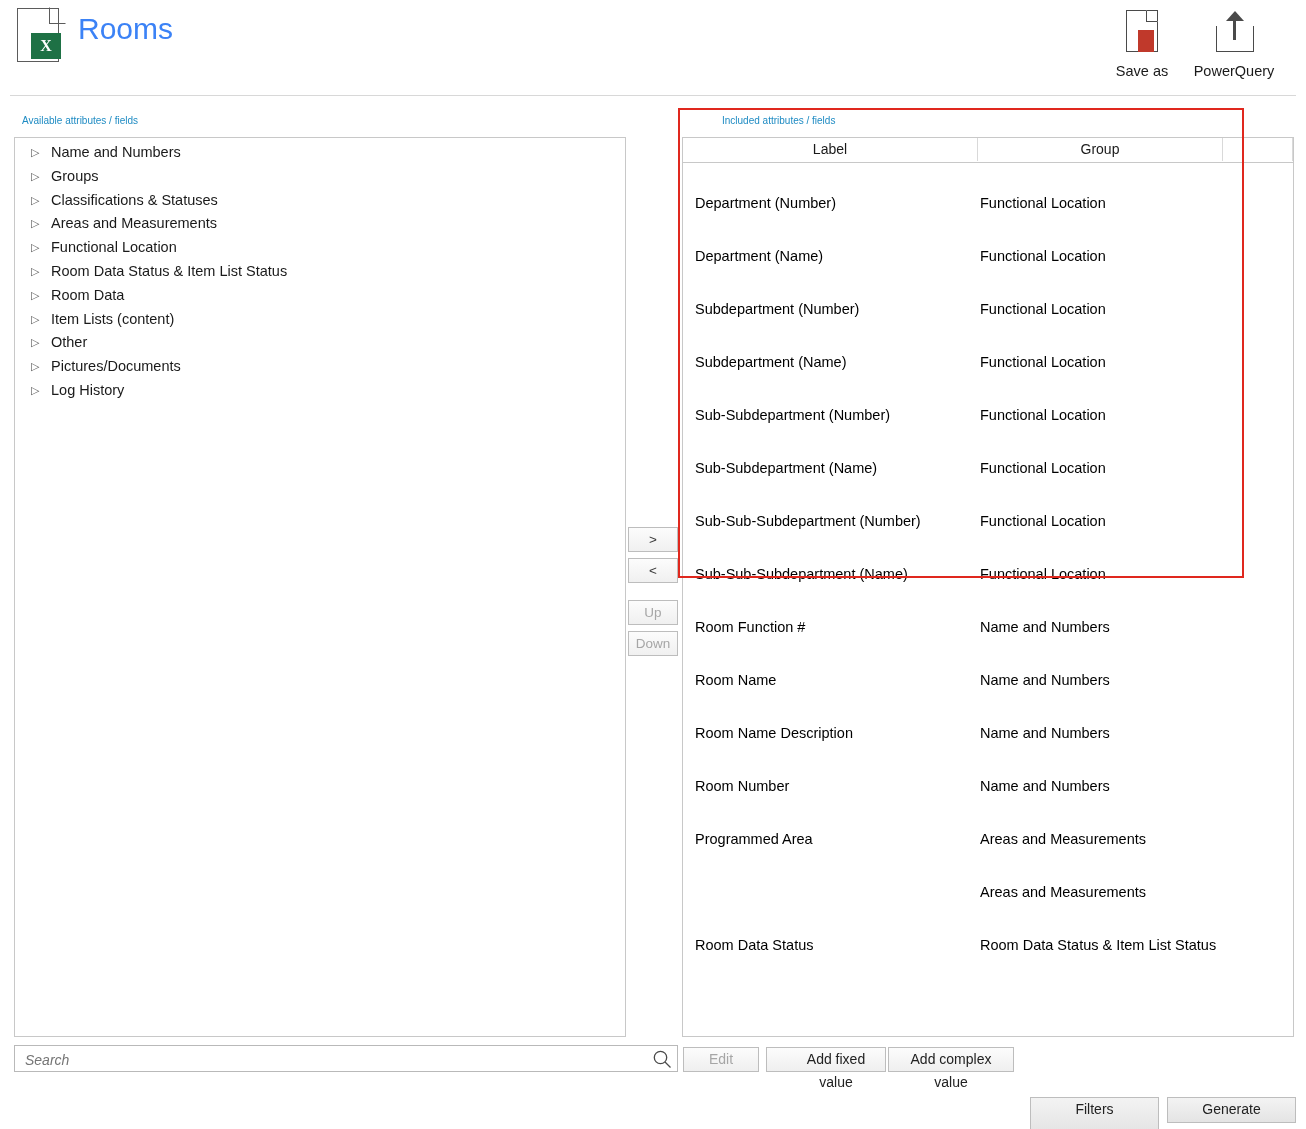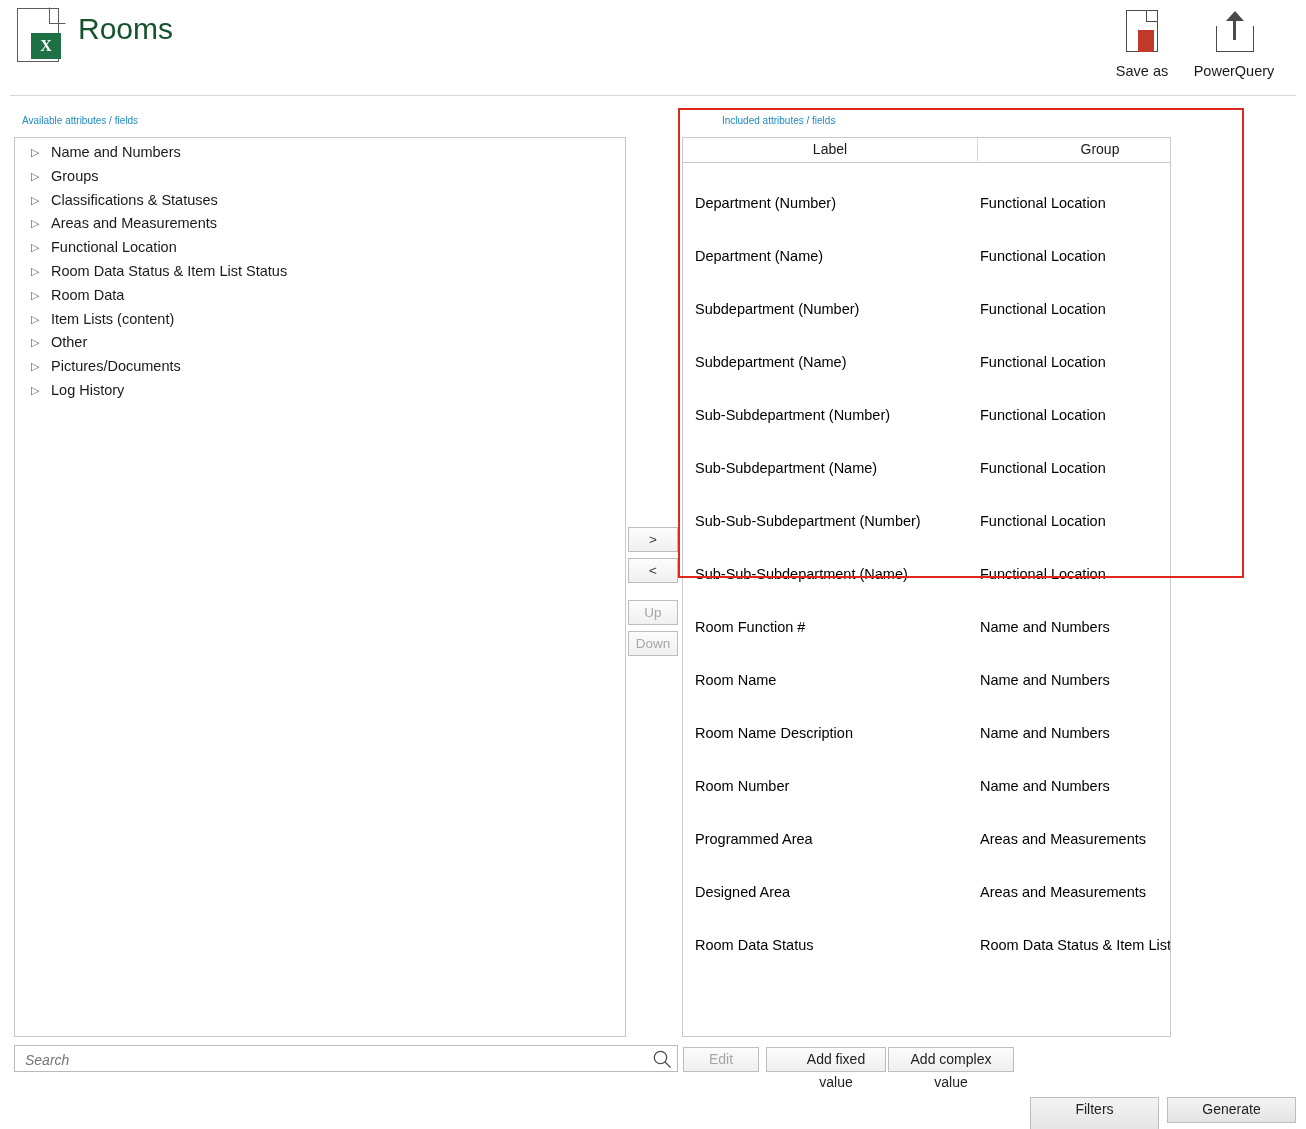--- a/index.html
+++ b/index.html
@@ -63,21 +63,21 @@
     font-size: 16px;
     font-weight: bold;
     line-height: 26px;
     text-align: center;
     font-family: "Liberation Serif", serif;
   }
   .page-title {
     position: absolute;
     left: 78px; top: 12px;
     font-size: 30px;
-    color: #14532d;
+    color: #3b82f6;
     font-weight: normal;
   }
 
   .hdr-btn {
     position: absolute;
     top: 10px;
     width: 104px;
     text-align: center;
     cursor: pointer;
     color: #1a1a1a;
@@ -225,21 +225,21 @@
   .mid-btn.disabled { color: #a6a6a6; }
   #btn-move-right { top: 527px; }
   #btn-move-left  { top: 558px; }
   #btn-up         { top: 600px; }
   #btn-down       { top: 631px; }
 
   
   .included-panel {
     position: absolute;
     left: 682px; top: 137px;
-    width: 489px; height: 900px;
+    width: 612px; height: 900px;
     border: 1px solid #c8c8c8;
     background: #ffffff;
     box-sizing: border-box;
     overflow: hidden;
   }
   .grid-header {
     position: relative;
     height: 24px;
     border-bottom: 1px solid #c8c8c8;
     background: #ffffff;
@@ -434,21 +434,20 @@
       </div>
       <div class="grid-row">
         <span class="cell-label">Room Number</span>
         <span class="cell-group">Name and Numbers</span>
       </div>
       <div class="grid-row">
         <span class="cell-label">Programmed Area</span>
         <span class="cell-group">Areas and Measurements</span>
       </div>
       <div class="grid-row">
-        <span class="cell-label">Designed Area</span>
         <span class="cell-group">Areas and Measurements</span>
       </div>
       <div class="grid-row">
         <span class="cell-label">Room Data Status</span>
         <span class="cell-group">Room Data Status &amp; Item List Status</span>
       </div>
     </div>
 </div>
 
 <div class="highlight-rect"></div>

